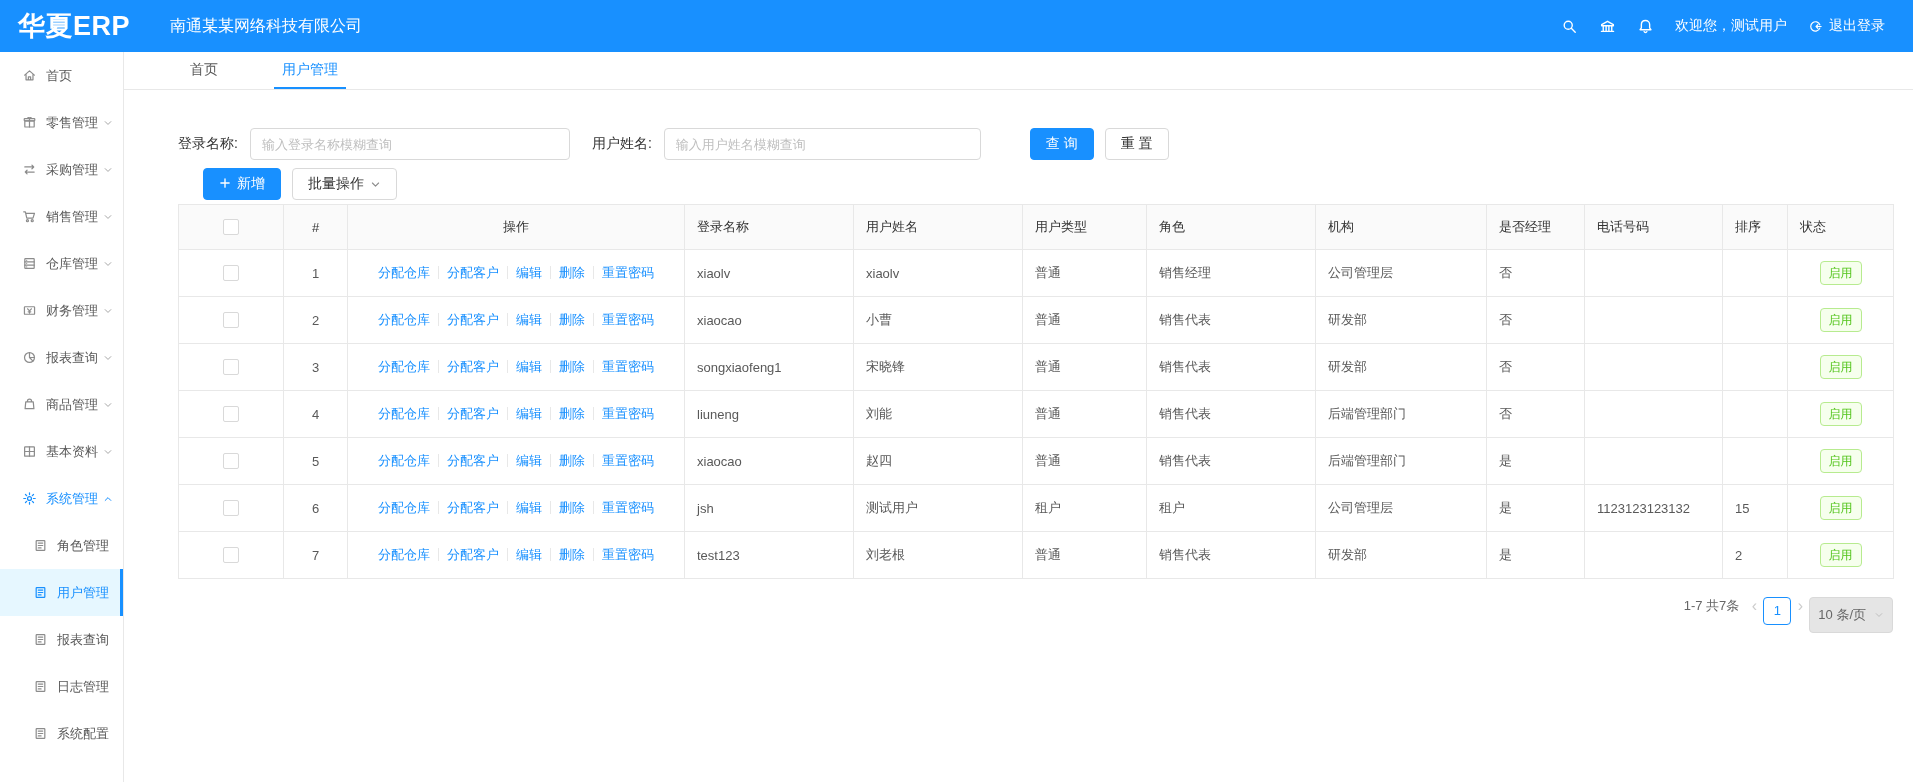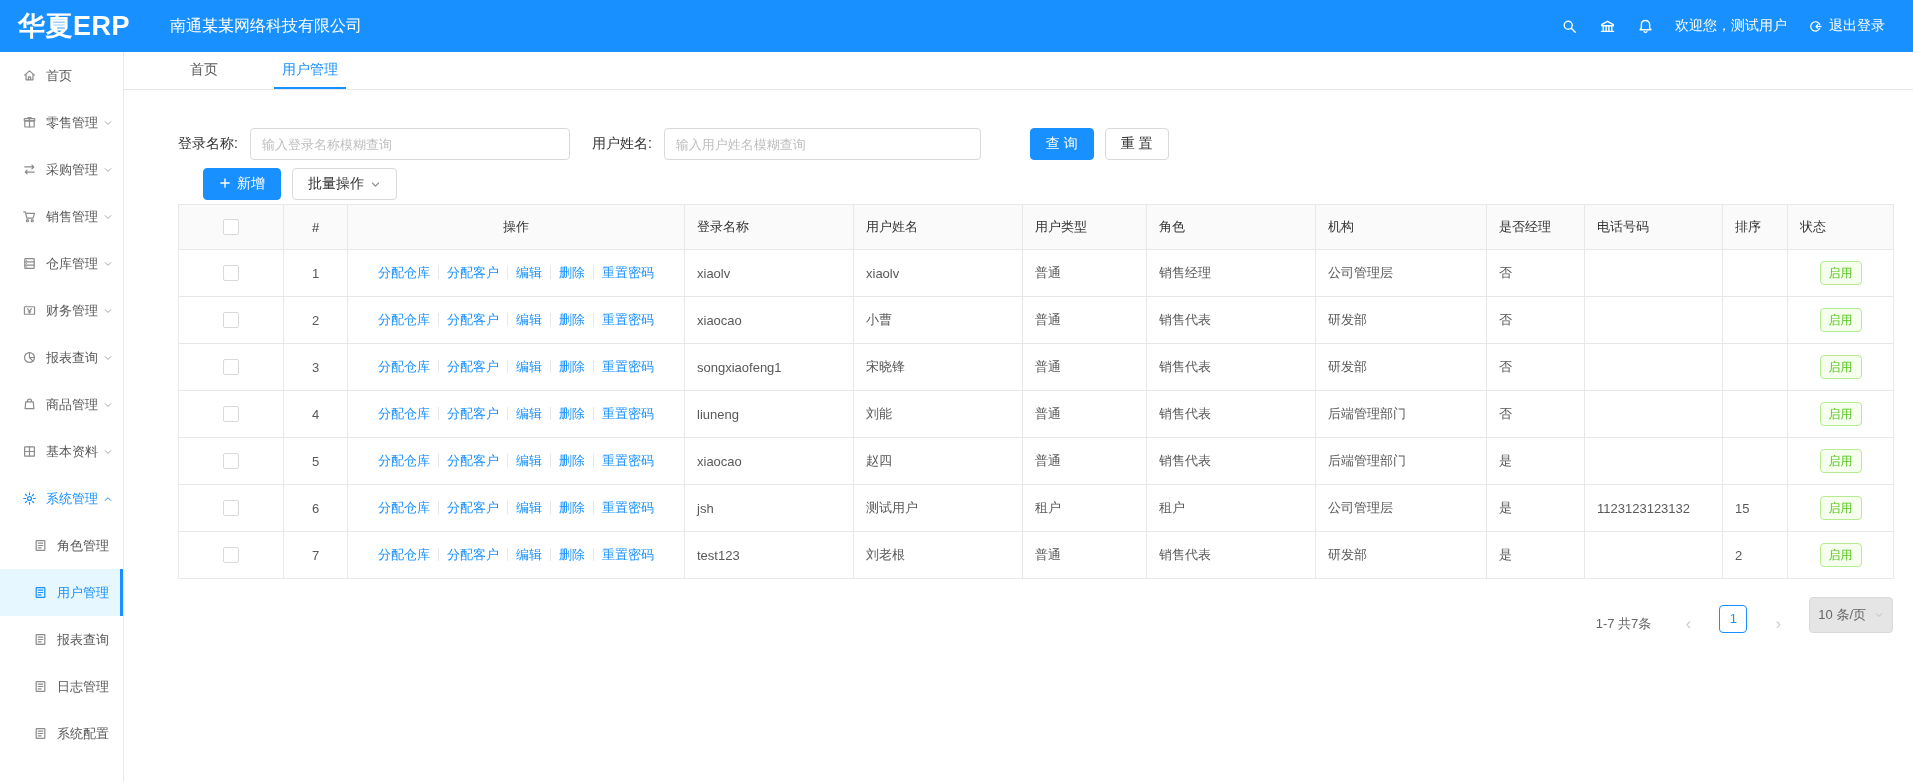--- a/index.html
+++ b/index.html
@@ -70,21 +70,21 @@
   th.c, td.c { text-align:center; padding:0 4px; }
   .checkbox { width:16px; height:16px; border:1px solid #d9d9d9; border-radius:2px;
     background:#fff; display:inline-block; vertical-align:middle; cursor:pointer; }
   a.op-link { color:#1890ff; text-decoration:none; cursor:pointer; }
   .sep { display:inline-block; width:1px; height:13px; background:#e8e8e8; margin:0 8px; vertical-align:-2px; }
   .badge { display:inline-block; padding:2px 8px; font-size:12px; line-height:18px; color:#52c41a;
     background:#f6ffed; border:1px solid #b7eb8f; border-radius:4px; }
 
   
   .pagination { width:1715px; margin-top:18px; display:flex; justify-content:flex-end;
-    align-items:flex-end; gap:24px; font-size:13px; color:#666; }
+    align-items:flex-start; gap:2px; font-size:13px; color:#666; }
   .pg-total { margin-right:6px; }
   .pg-arrow { color:#ccc; font-size:16px; width:14px; text-align:center; cursor:pointer; user-select:none; }
   .pg-num { min-width:28px; height:28px; line-height:26px; text-align:center; border:1px solid #1890ff;
     border-radius:4px; color:#1890ff; cursor:pointer; background:#fff; }
   .pg-size { height:36px; border:1px solid #d9d9d9; border-radius:4px; display:inline-flex;
     align-items:center; gap:8px; padding:0 8px; color:#666; cursor:pointer; background:#e5e5e5; }
   .pg-size svg { width:10px; height:10px; color:#bfbfbf; }
 </style>
 </head>
 <body>

